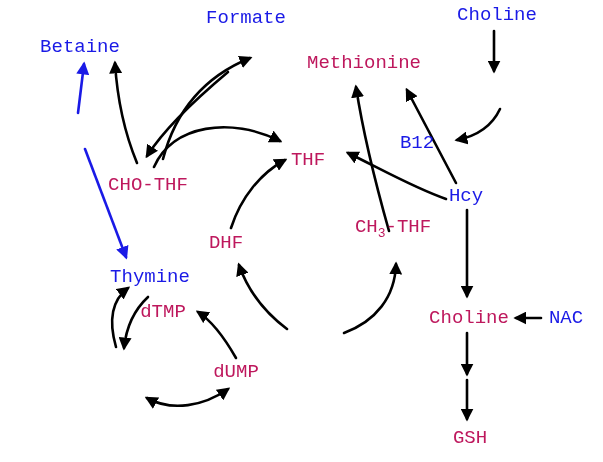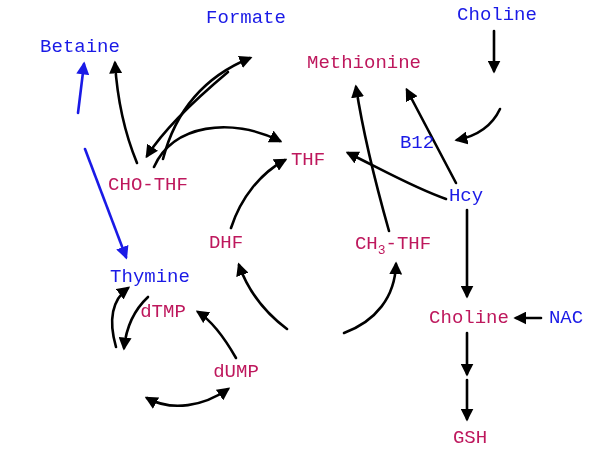--- a/index.html
+++ b/index.html
@@ -76,21 +76,21 @@
   <div class="node blue" style="left:246px; top:18px">Formate</div>
   <div class="node blue" style="left:497px; top:15px">Choline</div>
   <div class="node blue" style="left:80px;  top:47px">Betaine</div>
   <div class="node black" style="left:364px; top:63px">Methionine</div>
   <div class="node black" style="left:308px; top:160px">THF</div>
   <div class="node blue" style="left:417px; top:143px">B12</div>
   <div class="node black" style="left:148px; top:185px">CHO-THF</div>
   <div class="node blue" style="left:466px; top:196px">Hcy</div>
   <div class="node black" style="left:226px; top:243px">DHF</div>
 
-  <div class="node black" style="left:393px; top:246px"><span>CH</span><sub>3</sub><span>-THF</span></div>
+  <div class="node black" style="left:393px; top:229px"><span>CH</span><sub>3</sub><span>-THF</span></div>
 
   <div class="node blue" style="left:150px; top:277px">Thymine</div>
   <div class="node black" style="left:163px; top:312px">dTMP</div>
   <div class="node black" style="left:469px; top:318px">Choline</div>
   <div class="node blue" style="left:566px; top:318px">NAC</div>
 
 
   <div class="node black" style="left:236px; top:372px">dUMP</div>
   <div class="node black" style="left:470px; top:438px">GSH</div>
 

